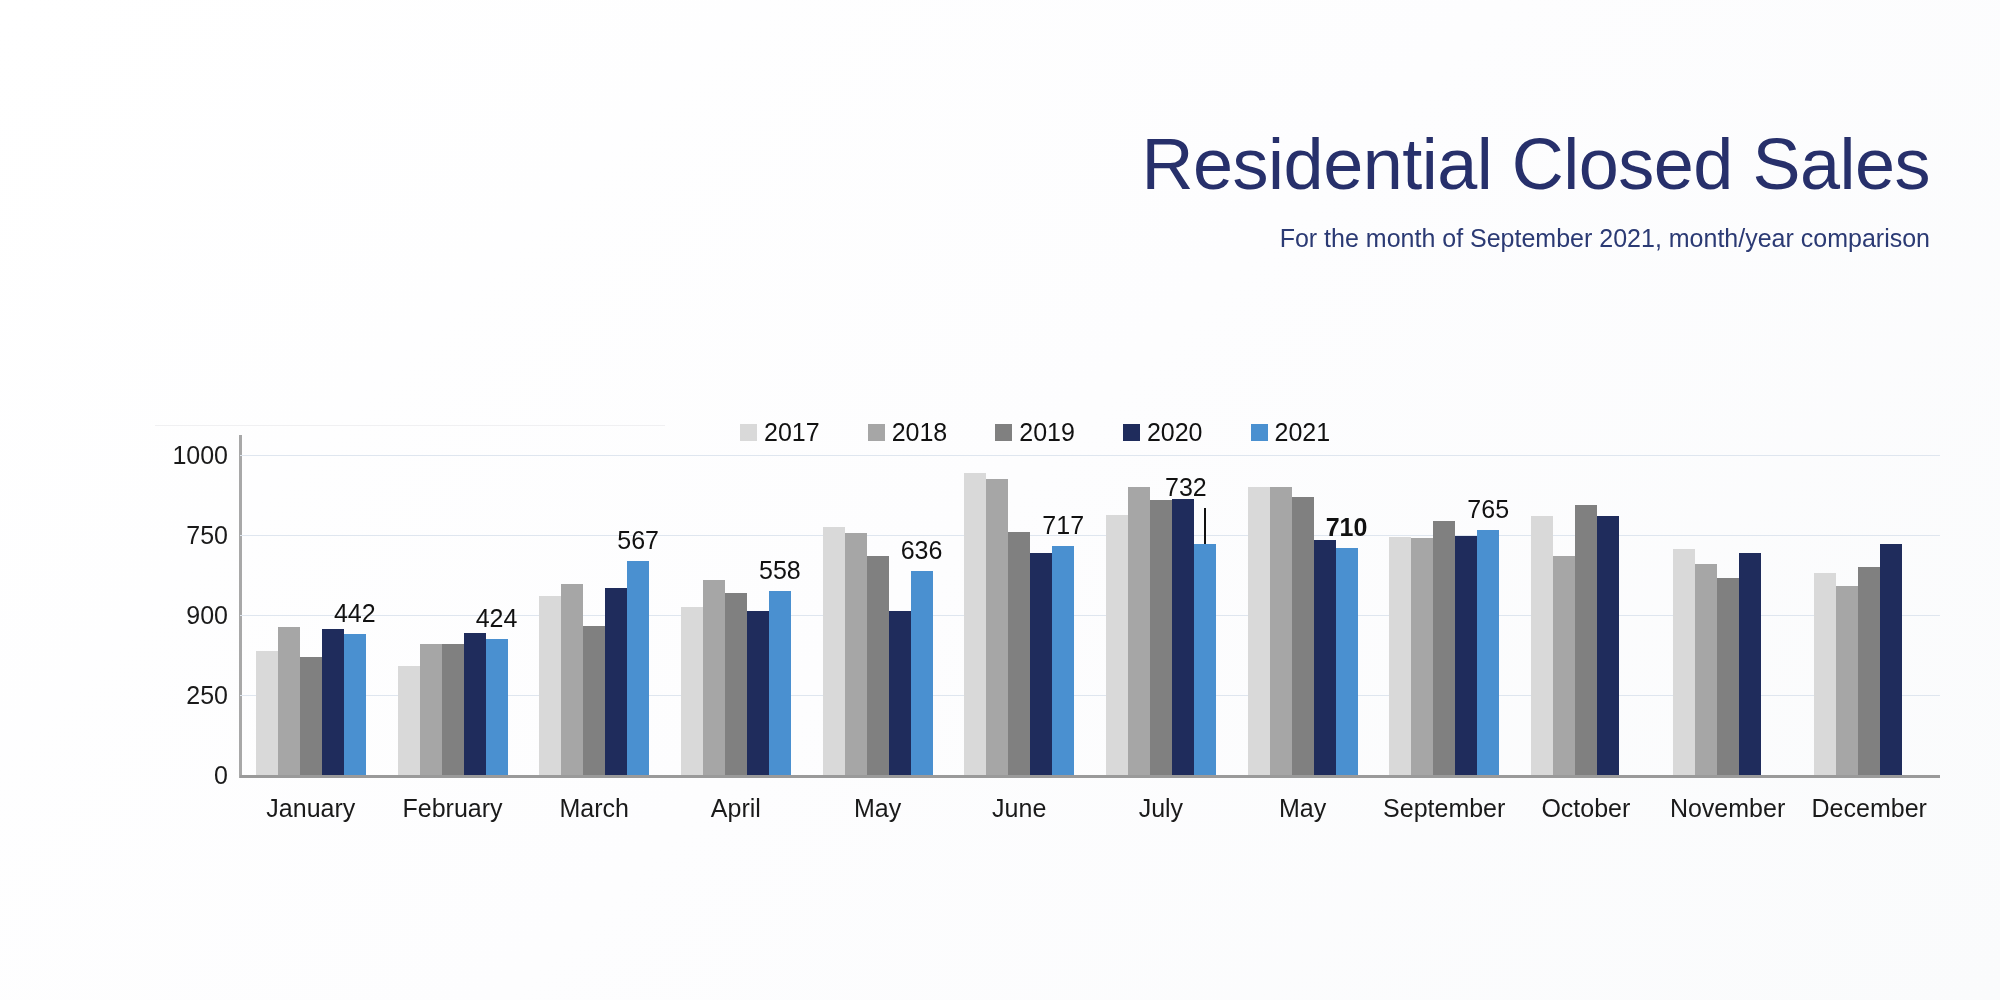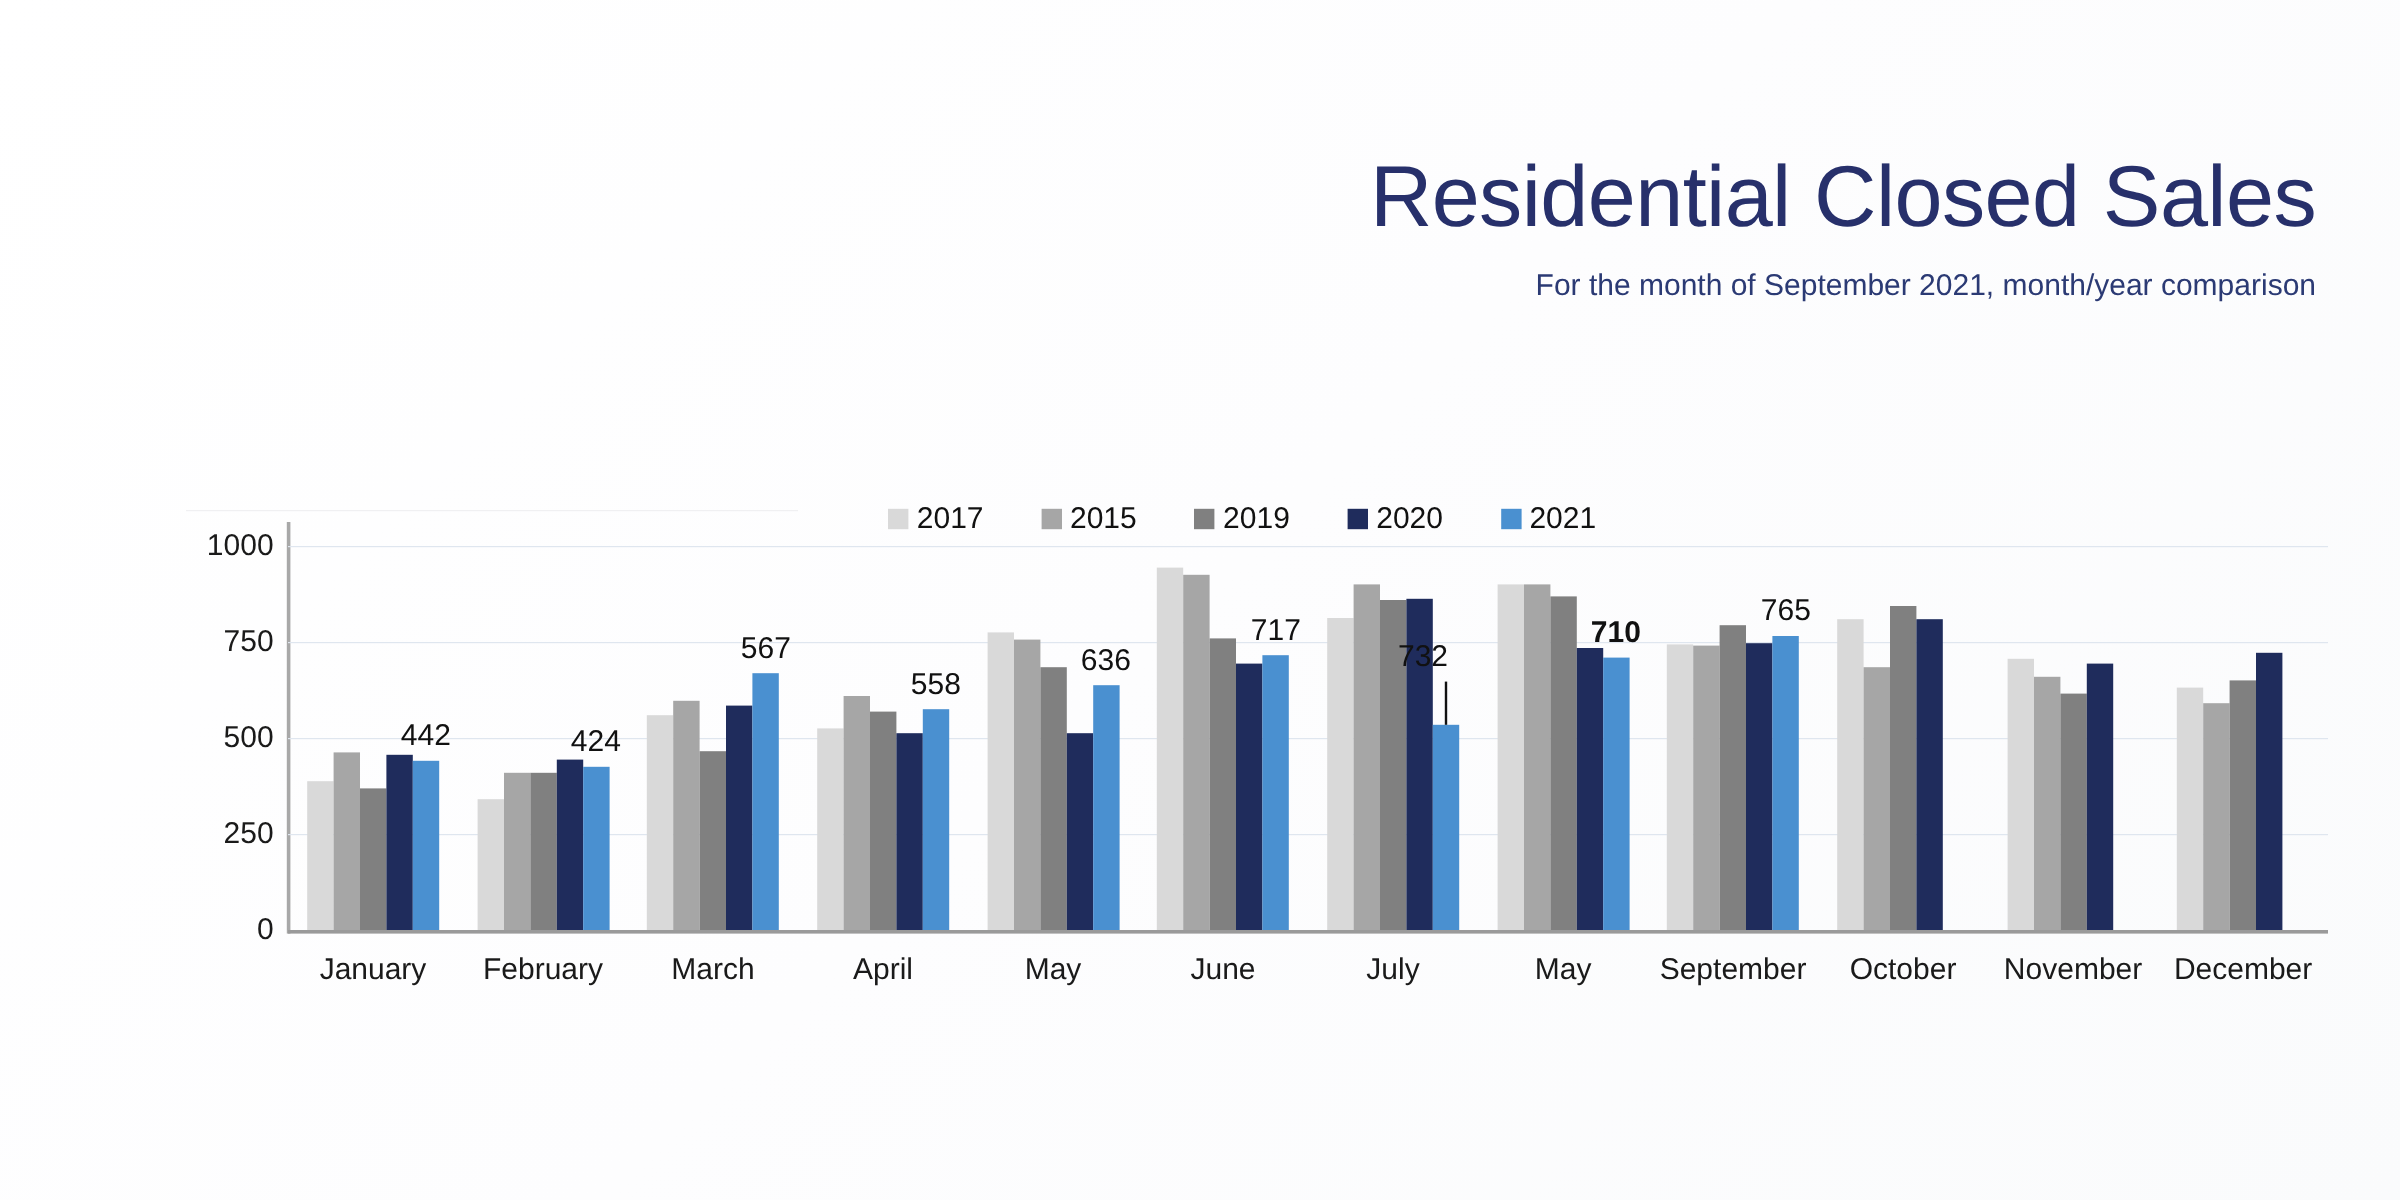--- a/index.html
+++ b/index.html
@@ -227,42 +227,42 @@
 
     <div id="plot-top-edge"></div>
 
     <div id="legend">
         <div class="legend-item">
           <span class="legend-swatch" style="background: rgb(217, 217, 217);"></span>
           <span class="legend-label">2017</span>
         </div>
         <div class="legend-item">
           <span class="legend-swatch" style="background: rgb(166, 166, 166);"></span>
-          <span class="legend-label">2015</span>
+          <span class="legend-label">2018</span>
         </div>
         <div class="legend-item">
           <span class="legend-swatch" style="background: rgb(128, 128, 128);"></span>
           <span class="legend-label">2019</span>
         </div>
         <div class="legend-item">
           <span class="legend-swatch" style="background: rgb(31, 44, 92);"></span>
           <span class="legend-label">2020</span>
         </div>
         <div class="legend-item">
           <span class="legend-swatch" style="background: rgb(74, 144, 208);"></span>
           <span class="legend-label">2021</span>
         </div>
       </div>
 
     <div id="y-axis-line"></div>
 
     <div id="y-ticks">
         <div class="y-tick-label" style="top: 0px;">1000</div>
         <div class="y-tick-label" style="top: 80px;">750</div>
-        <div class="y-tick-label" style="top: 160px;">500</div>
+        <div class="y-tick-label" style="top: 160px;">900</div>
         <div class="y-tick-label" style="top: 240px;">250</div>
         <div class="y-tick-label" style="top: 320px;">0</div>
       </div>
 
     <div id="plot">
       <div id="plot-inner">
         <div id="gridlines">
             <div class="gridline" style="top: 0px;"></div>
             <div class="gridline" style="top: 80px;"></div>
             <div class="gridline" style="top: 160px;"></div>
@@ -322,21 +322,21 @@
               <div class="bar" title="June 2020: 693" style="height: 221.76px; background: rgb(31, 44, 92);"></div>
               <div class="bar" title="June 2021: 717" style="height: 229.44px; background: rgb(74, 144, 208);">
                 <span class="data-label">717</span>
               </div>
             </div>
             <div class="group">
               <div class="bar" title="July 2017: 812" style="height: 259.84px; background: rgb(217, 217, 217);"></div>
               <div class="bar" title="July 2018: 900" style="height: 288px; background: rgb(166, 166, 166);"></div>
               <div class="bar" title="July 2019: 860" style="height: 275.2px; background: rgb(128, 128, 128);"></div>
               <div class="bar" title="July 2020: 862" style="height: 275.84px; background: rgb(31, 44, 92);"></div>
-              <div class="bar" title="July 2021: 732" style="height: 171px; background: rgb(74, 144, 208);">
+              <div class="bar" title="July 2021: 732" style="height: 231px; background: rgb(74, 144, 208);">
                 <span class="leader-line"></span>
                 <span class="data-label offset-left" style="margin-bottom: 44px;">732</span>
               </div>
             </div>
             <div class="group">
               <div class="bar" title="August 2017: 900" style="height: 288px; background: rgb(217, 217, 217);"></div>
               <div class="bar" title="August 2018: 900" style="height: 288px; background: rgb(166, 166, 166);"></div>
               <div class="bar" title="August 2019: 870" style="height: 278.4px; background: rgb(128, 128, 128);"></div>
               <div class="bar" title="August 2020: 735" style="height: 235.2px; background: rgb(31, 44, 92);"></div>
               <div class="bar" title="August 2021: 710" style="height: 227.2px; background: rgb(74, 144, 208); font-weight: bold;">

